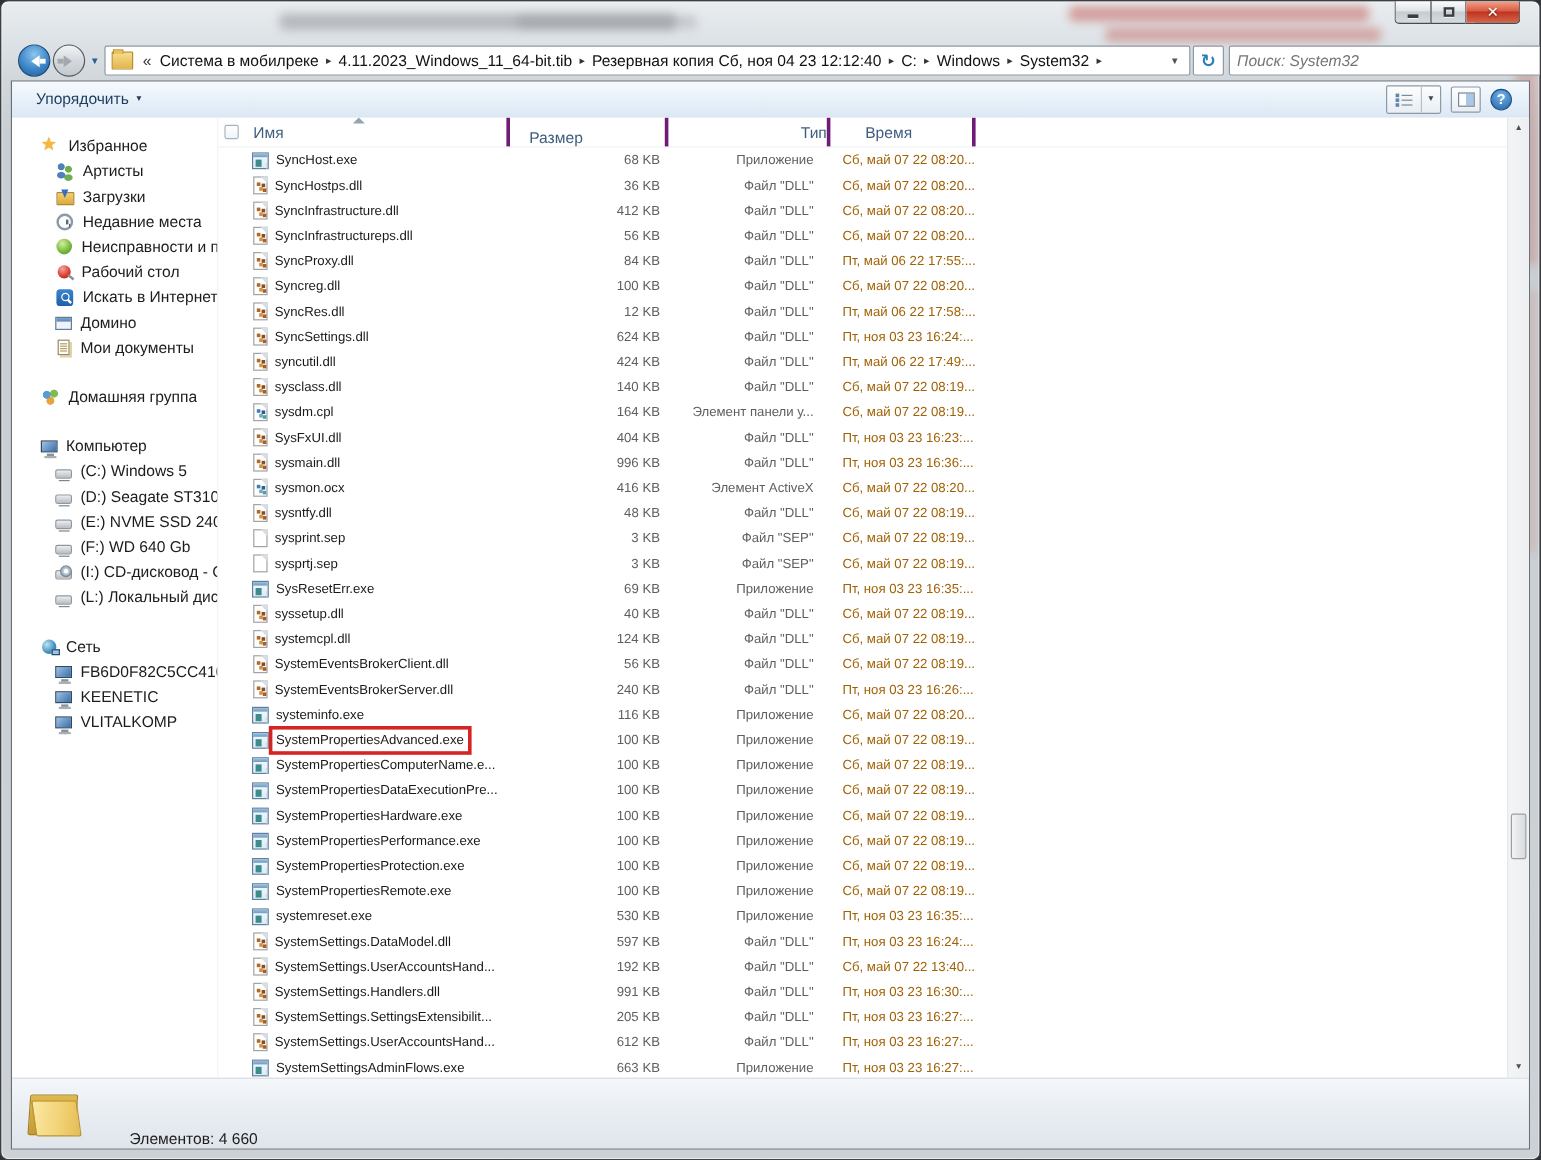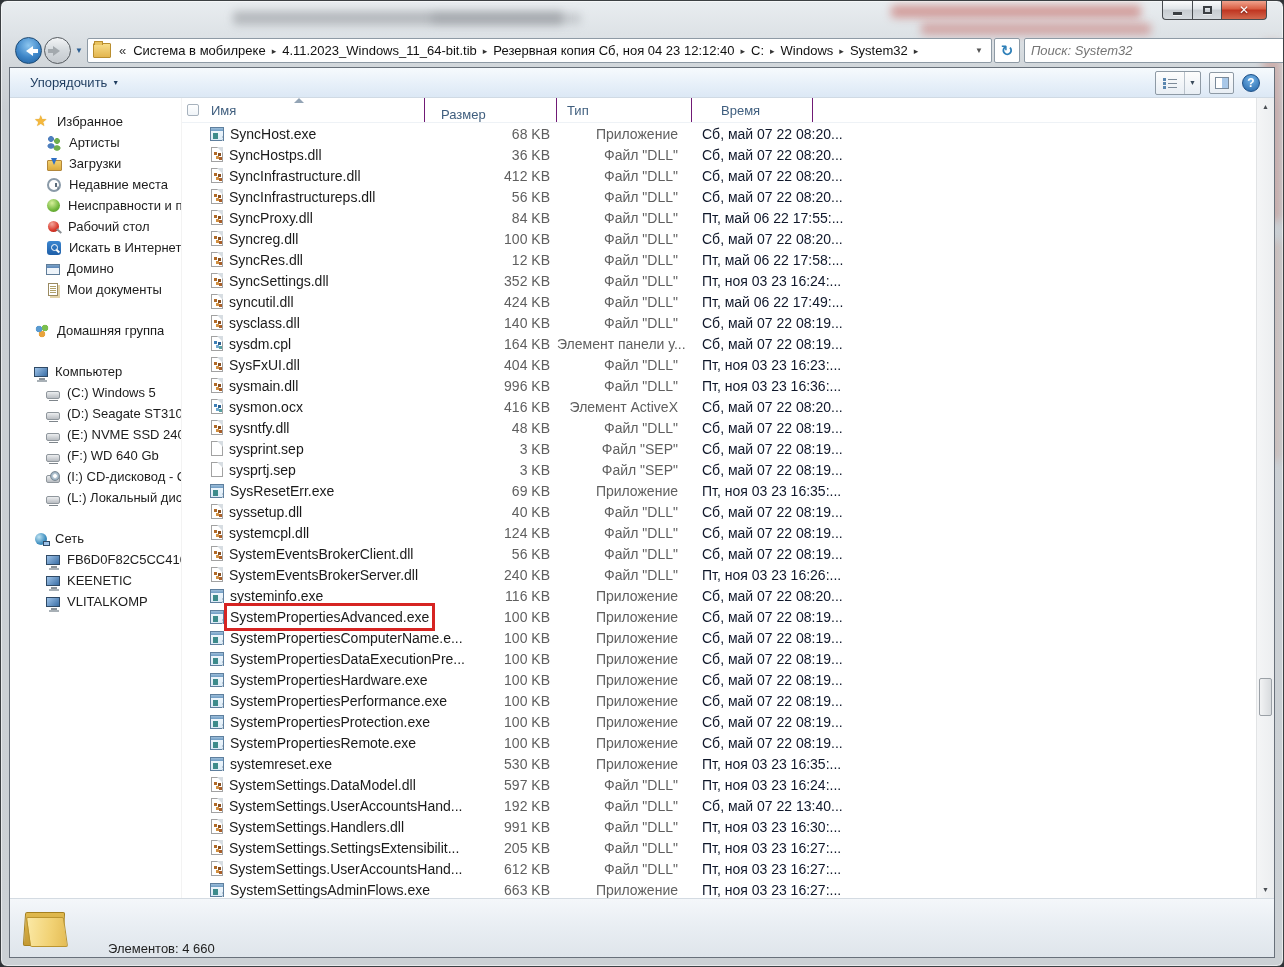--- a/index.html
+++ b/index.html
@@ -129,37 +129,37 @@
   .ic-cdrive::before{content:"";position:absolute;left:3px;top:-5px;width:8px;height:8px;border-radius:50%;
     background:radial-gradient(circle,#fff 1.5px,#c8d4dc 2px,#9fb4c4 60%,#7e98ac);border:1px solid #7e8a94;}
   .ic-network{width:12px;height:12px;margin:1px;border-radius:50%;
     background:radial-gradient(circle at 4px 4px,#bfe3f2,#3f8fc0 60%,#2a6f9e);}
   .ic-network::after{content:"";position:absolute;left:8px;top:8px;width:7px;height:5px;border:1px solid #2f4a66;
     background:#9fc3e8;box-sizing:border-box;}
   
   .listpane{flex:1;display:flex;flex-direction:column;overflow:hidden;}
   .listheader{height:25px;flex:none;display:flex;align-items:center;font-size:13px;color:#3f5e7e;position:relative;
     border-bottom:1px solid #eef2f6;box-sizing:border-box;}
-  .hcell{height:100%;display:flex;align-items:center;box-sizing:border-box;border-right:1px solid #701a75;position:relative;}
+  .hcell{height:100%;display:flex;align-items:center;box-sizing:border-box;border-right:3px solid #701a75;position:relative;}
   .hcell.hname{width:243px;padding-left:29px;}
   .hcell.hsize{width:132px;padding-left:16px;align-items:flex-end;}
-  .hcell.htype{width:135px;padding-left:10px;}
+  .hcell.htype{width:135px;padding-left:10px;justify-content:flex-end;}
   .hcell.htime{width:121px;padding-left:29px;}
   .hfill{flex:1;border-right:none;}
   .hchk{position:absolute;left:5px;top:6px;width:12px;height:12px;border:1px solid #a7b2bd;border-radius:2px;
     background:linear-gradient(#fff,#f0f4f8);box-sizing:border-box;}
   .sortglyph{position:absolute;left:112px;top:0px;width:0;height:0;
     border-left:5px solid transparent;border-right:5px solid transparent;border-bottom:5px solid #93a4b5;}
   .rows{flex:1;overflow:hidden;}
-  .frow{height:21px;display:flex;align-items:center;font-size:14px;}
+  .frow{height:21px;display:flex;align-items:center;font-size:11px;}
   .cell-name{width:243px;flex:none;display:flex;align-items:center;padding-left:28px;box-sizing:border-box;
     color:#1a1a1a;white-space:nowrap;overflow:visible;}
   .cell-size{width:132px;flex:none;text-align:right;padding-right:7px;box-sizing:border-box;color:#5f5f5f;}
   .cell-type{width:135px;flex:none;text-align:right;padding-right:14px;box-sizing:border-box;color:#5f5f5f;white-space:nowrap;}
-  .cell-time{flex:1;padding-left:10px;color:#0f172a;white-space:nowrap;}
+  .cell-time{flex:1;padding-left:10px;color:#a16207;white-space:nowrap;}
   .name-text{position:relative;}
   .name-text.annotated{outline:3px solid #d62422;outline-offset:3px;z-index:2;}
   
   .fi{width:14px;height:14px;flex:none;position:relative;margin-right:6px;box-sizing:border-box;}
   .fi-exe{border:1px solid #5e7f9e;background:linear-gradient(#f4f9fd,#dcebf7);}
   .fi-exe::before{content:"";position:absolute;left:0;top:0;right:0;height:3px;background:linear-gradient(#9dbeda,#6f9cc4);}
   .fi-exe::after{content:"";position:absolute;left:2px;top:5px;width:5px;height:6px;background:#3d8b8b;
     box-shadow:7px 1px 0 -2px #b9c8d4,7px 4px 0 -2px #b9c8d4;}
   .fi-page{width:12px;height:15px;margin-left:1px;background:#fff;border:1px solid #a2a2a2;}
   .fi-page::before{content:"";position:absolute;right:-1px;top:-1px;width:0;height:0;
@@ -435,21 +435,21 @@
               </div>
               <div class="cell-size">12 KB</div>
               <div class="cell-type">Файл "DLL"</div>
               <div class="cell-time">Пт, май 06 22 17:58:...</div>
             </div>
             <div class="frow">
               <div class="cell-name">
                 <span class="fi fi-page fi-dll"></span>
                 <span class="name-text">SyncSettings.dll</span>
               </div>
-              <div class="cell-size">352 KB</div>
+              <div class="cell-size">624 KB</div>
               <div class="cell-type">Файл "DLL"</div>
               <div class="cell-time">Пт, ноя 03 23 16:24:...</div>
             </div>
             <div class="frow">
               <div class="cell-name">
                 <span class="fi fi-page fi-dll"></span>
                 <span class="name-text">syncutil.dll</span>
               </div>
               <div class="cell-size">424 KB</div>
               <div class="cell-type">Файл "DLL"</div>

